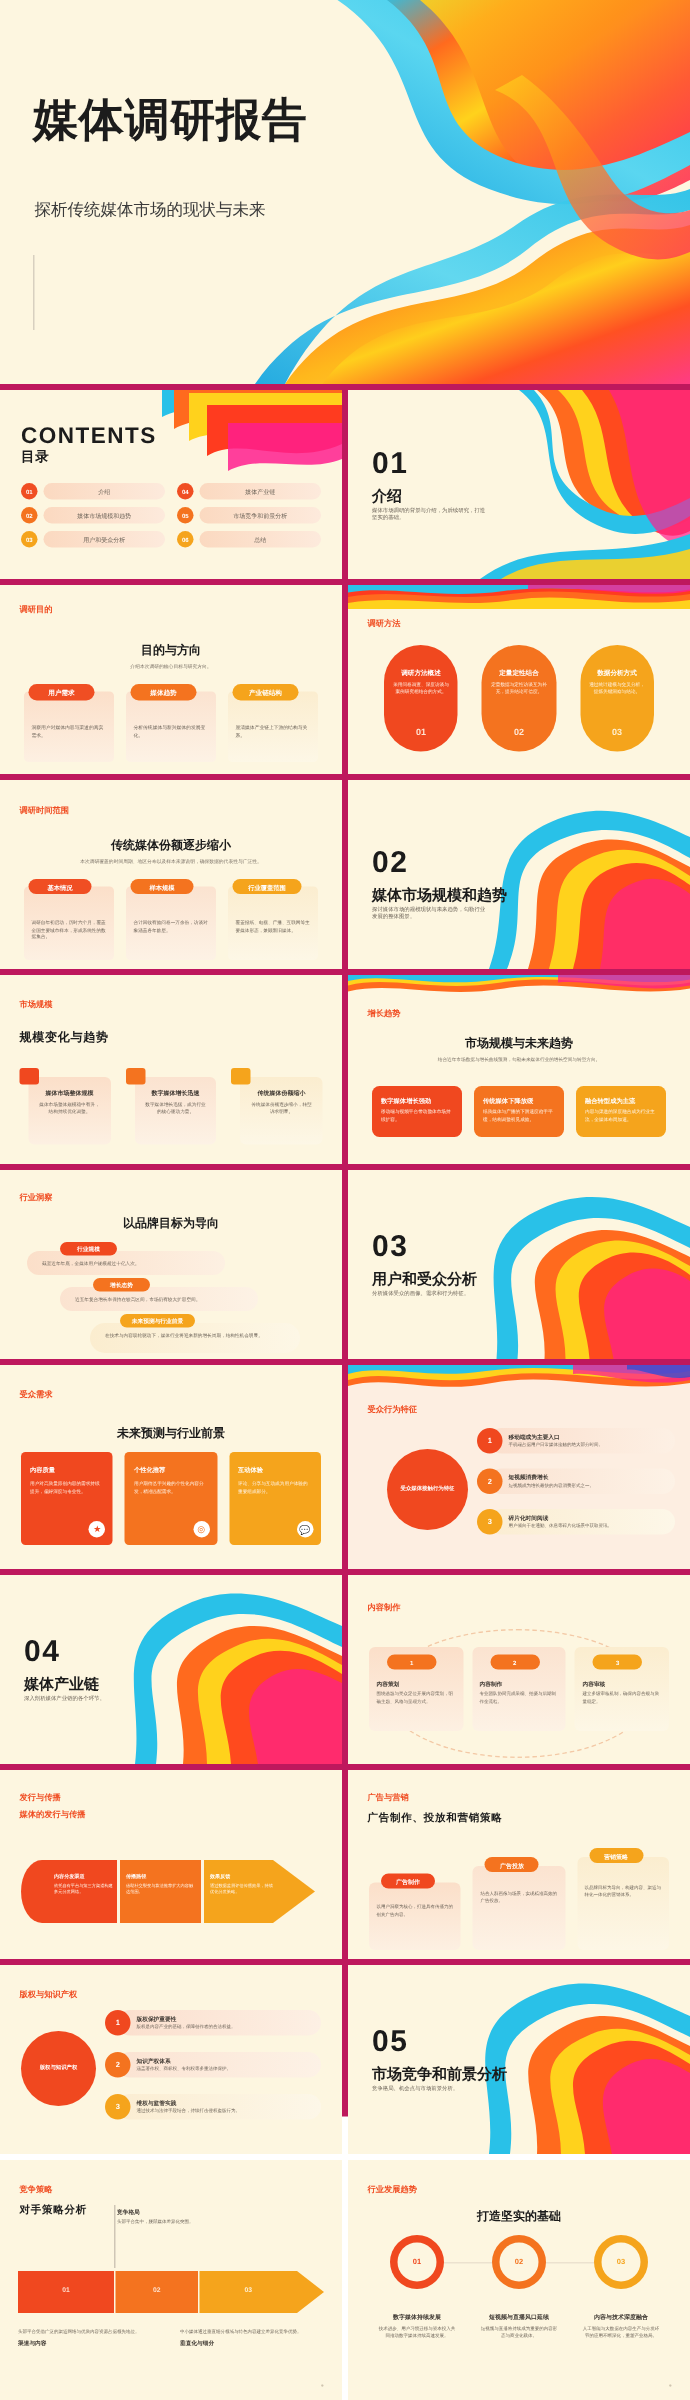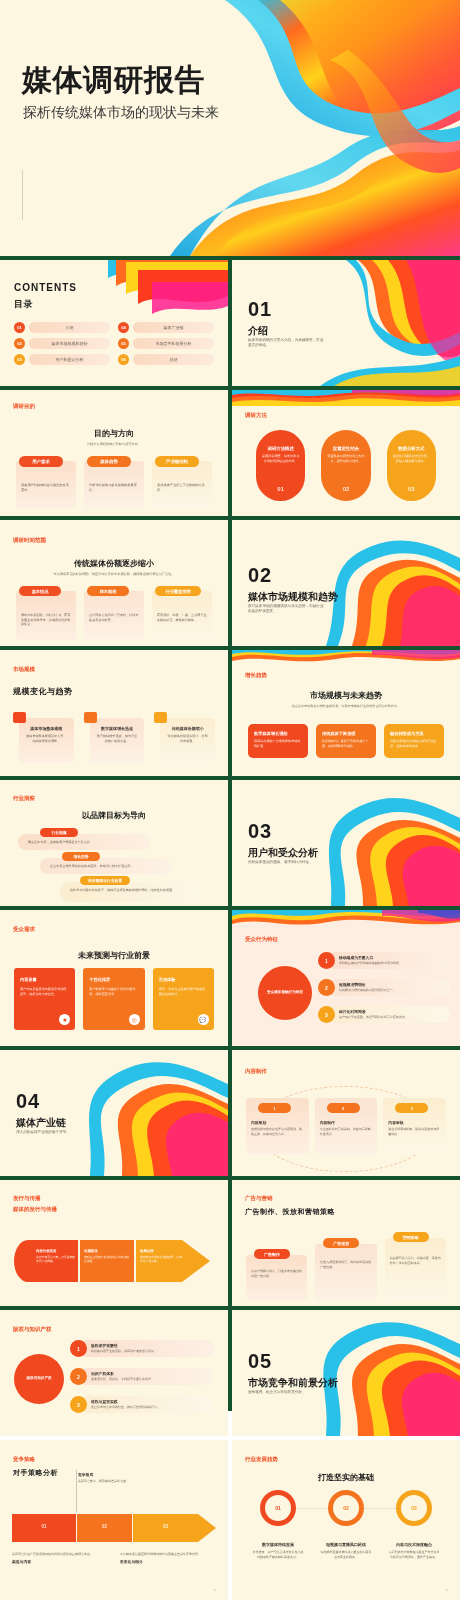--- a/index.html
+++ b/index.html
@@ -2,21 +2,21 @@
 <html><head>
 <meta charset="utf-8">
 <style>
   * { box-sizing: border-box; margin: 0; padding: 0; }
   html, body {
     width: 460px; height: 1600px;
     background: #ffffff;
     font-family: "Liberation Sans", "DejaVu Sans", sans-serif;
     overflow: hidden;
   }
-  .deck { width: 460px; height: 1411px; position: relative; background:#14532d; }
+  .deck { width: 460px; height: 1411px; position: relative; background:#be185d; }
 
   
   .slide {
     position: absolute;
     background: #fdf6e0;
     overflow: hidden;
   }
   .slide.full { left:0; width:460px; }
   .slide.half-l { left:0; width:228px; }
   .slide.half-r { left:232px; width:228px; }
@@ -98,34 +98,34 @@
         <path d="M150,0 C205,45 180,100 240,125 C285,144 310,130 330,120 L330,0 Z" fill="url(#gB)" opacity=".9"></path>
         <path d="M95,0 C160,45 128,100 196,126 C258,150 300,126 330,110 L330,88 C296,104 252,126 202,104 C150,80 178,38 128,0 Z" fill="url(#gC)"></path>
         <path d="M60,256 C110,185 175,215 225,175 C272,138 300,160 330,150 L330,256 Z" fill="url(#gD)"></path>
         <path d="M85,256 C130,196 190,225 238,188 C280,156 305,175 330,168 L330,256 Z" fill="url(#gA)" opacity=".85"></path>
         <path d="M40,256 C95,178 168,210 222,166 C268,128 302,150 330,140 L330,126 C300,138 262,116 214,150 C160,188 108,168 60,256 Z" fill="url(#gC)" opacity=".95"></path>
         <path d="M200,60 C250,80 230,140 280,165 C305,178 320,172 330,168 L330,140 C312,146 292,140 278,120 C262,96 246,70 218,50 Z" fill="url(#gB)" opacity=".75"></path>
       </svg>
     </div>
     <div class="divider-v" style="left:22px;top:170px;width:1px;height:50px;"></div>
     <h1 class="ttl-main" style="position:absolute;left:22px;top:60px;font-size:30px;">媒体调研报告</h1>
-    <p class="sub-main" style="position:absolute;left:23px;top:104px;font-size:14px;">探析传统媒体市场的现状与未来</p>
+    <p class="sub-main" style="position:absolute;left:23px;top:132px;font-size:11px;">探析传统媒体市场的现状与未来</p>
   </div>
 
   <div class="slide half-l" style="top:260px;height:126px;">
     <div class="wave" style="right:0;top:0;width:120px;height:54px;">
       <svg viewBox="0 0 120 54" preserveAspectRatio="none">
         <path d="M0,18 C30,2 60,34 120,10 L120,0 L0,0 Z" fill="#29c1e8"></path>
         <path d="M8,26 C36,10 66,40 120,18 L120,0 L8,0 Z" fill="#ff6a1e"></path>
         <path d="M18,34 C44,20 74,46 120,26 L120,2 L18,2 Z" fill="#ffd21c"></path>
         <path d="M30,44 C54,30 84,52 120,36 L120,10 L30,10 Z" fill="#ff3b1f"></path>
         <path d="M44,54 C66,42 96,56 120,46 L120,22 L44,22 Z" fill="#ff1e8e" opacity=".85"></path>
       </svg>
     </div>
-    <h2 class="ttl-main" style="position:absolute;left:14px;top:22px;font-size:10px;letter-spacing:1px;">CONTENTS</h2>
+    <h2 class="ttl-main" style="position:absolute;left:14px;top:22px;font-size:15px;letter-spacing:1px;">CONTENTS</h2>
     <div class="ttl-main" style="position:absolute;left:14px;top:38px;font-size:9px;">目录</div>
     <div style="position:absolute;left:14px;top:62px;width:200px;display:grid;grid-template-columns:1fr 1fr;gap:5px 8px;">
       <div class="toc-row">
         <div class="toc-dot" style="width:11px;height:11px;font-size:4px;background:#f04e23;">01</div>
         <div class="toc-bar" style="height:11px;">
             <span class="toc-txt" style="font-size:4px;">介绍</span>
           </div>
       </div>
       <div class="toc-row">
         <div class="toc-dot" style="width:11px;height:11px;font-size:4px;background:#f04e23;">04</div>

